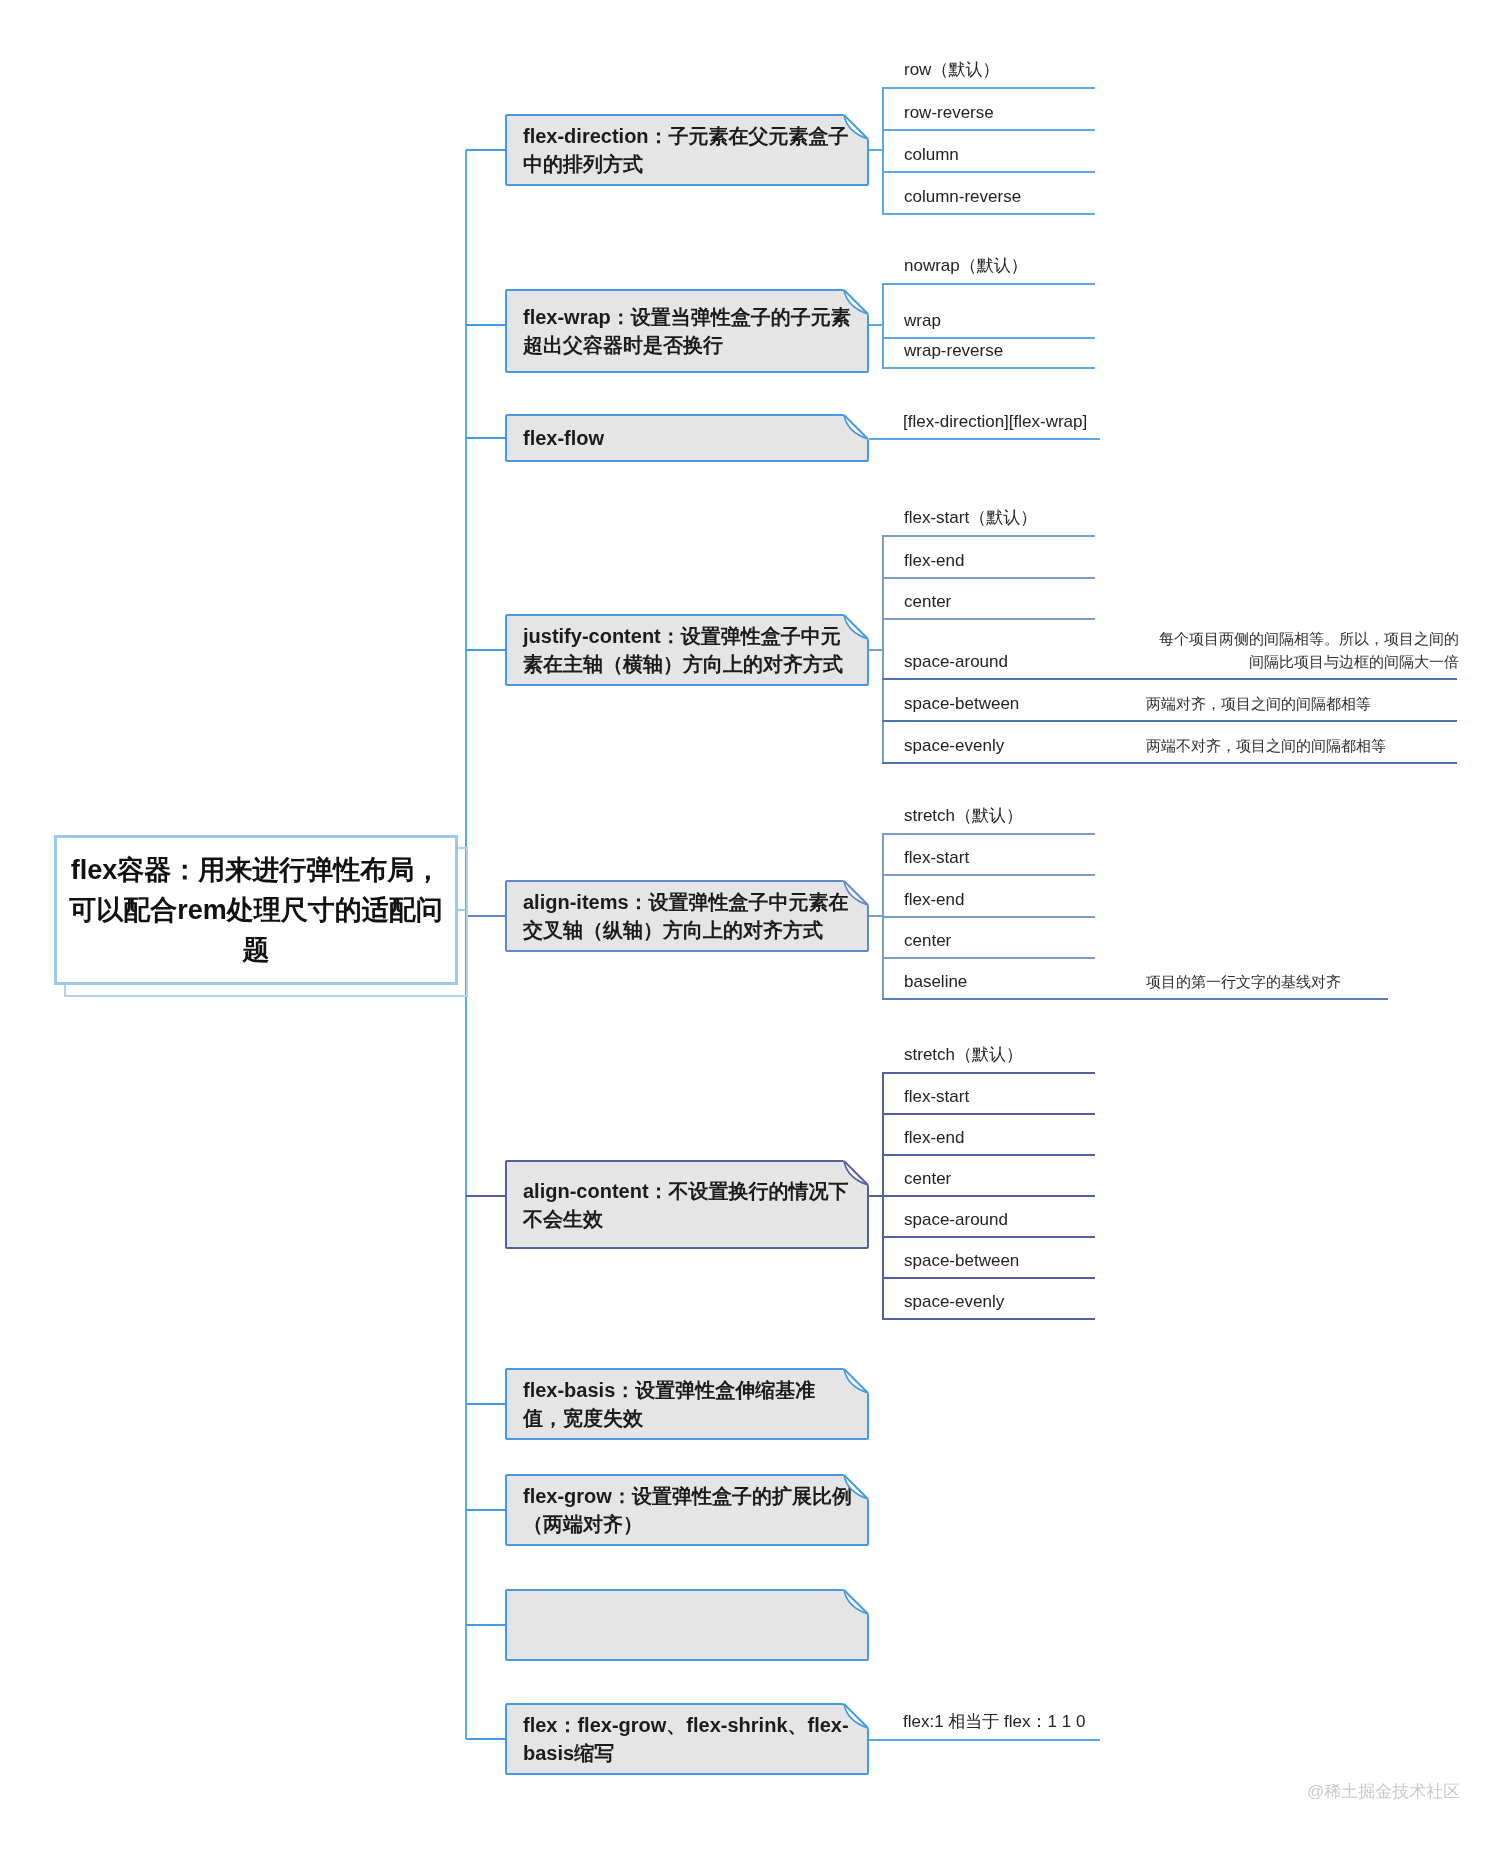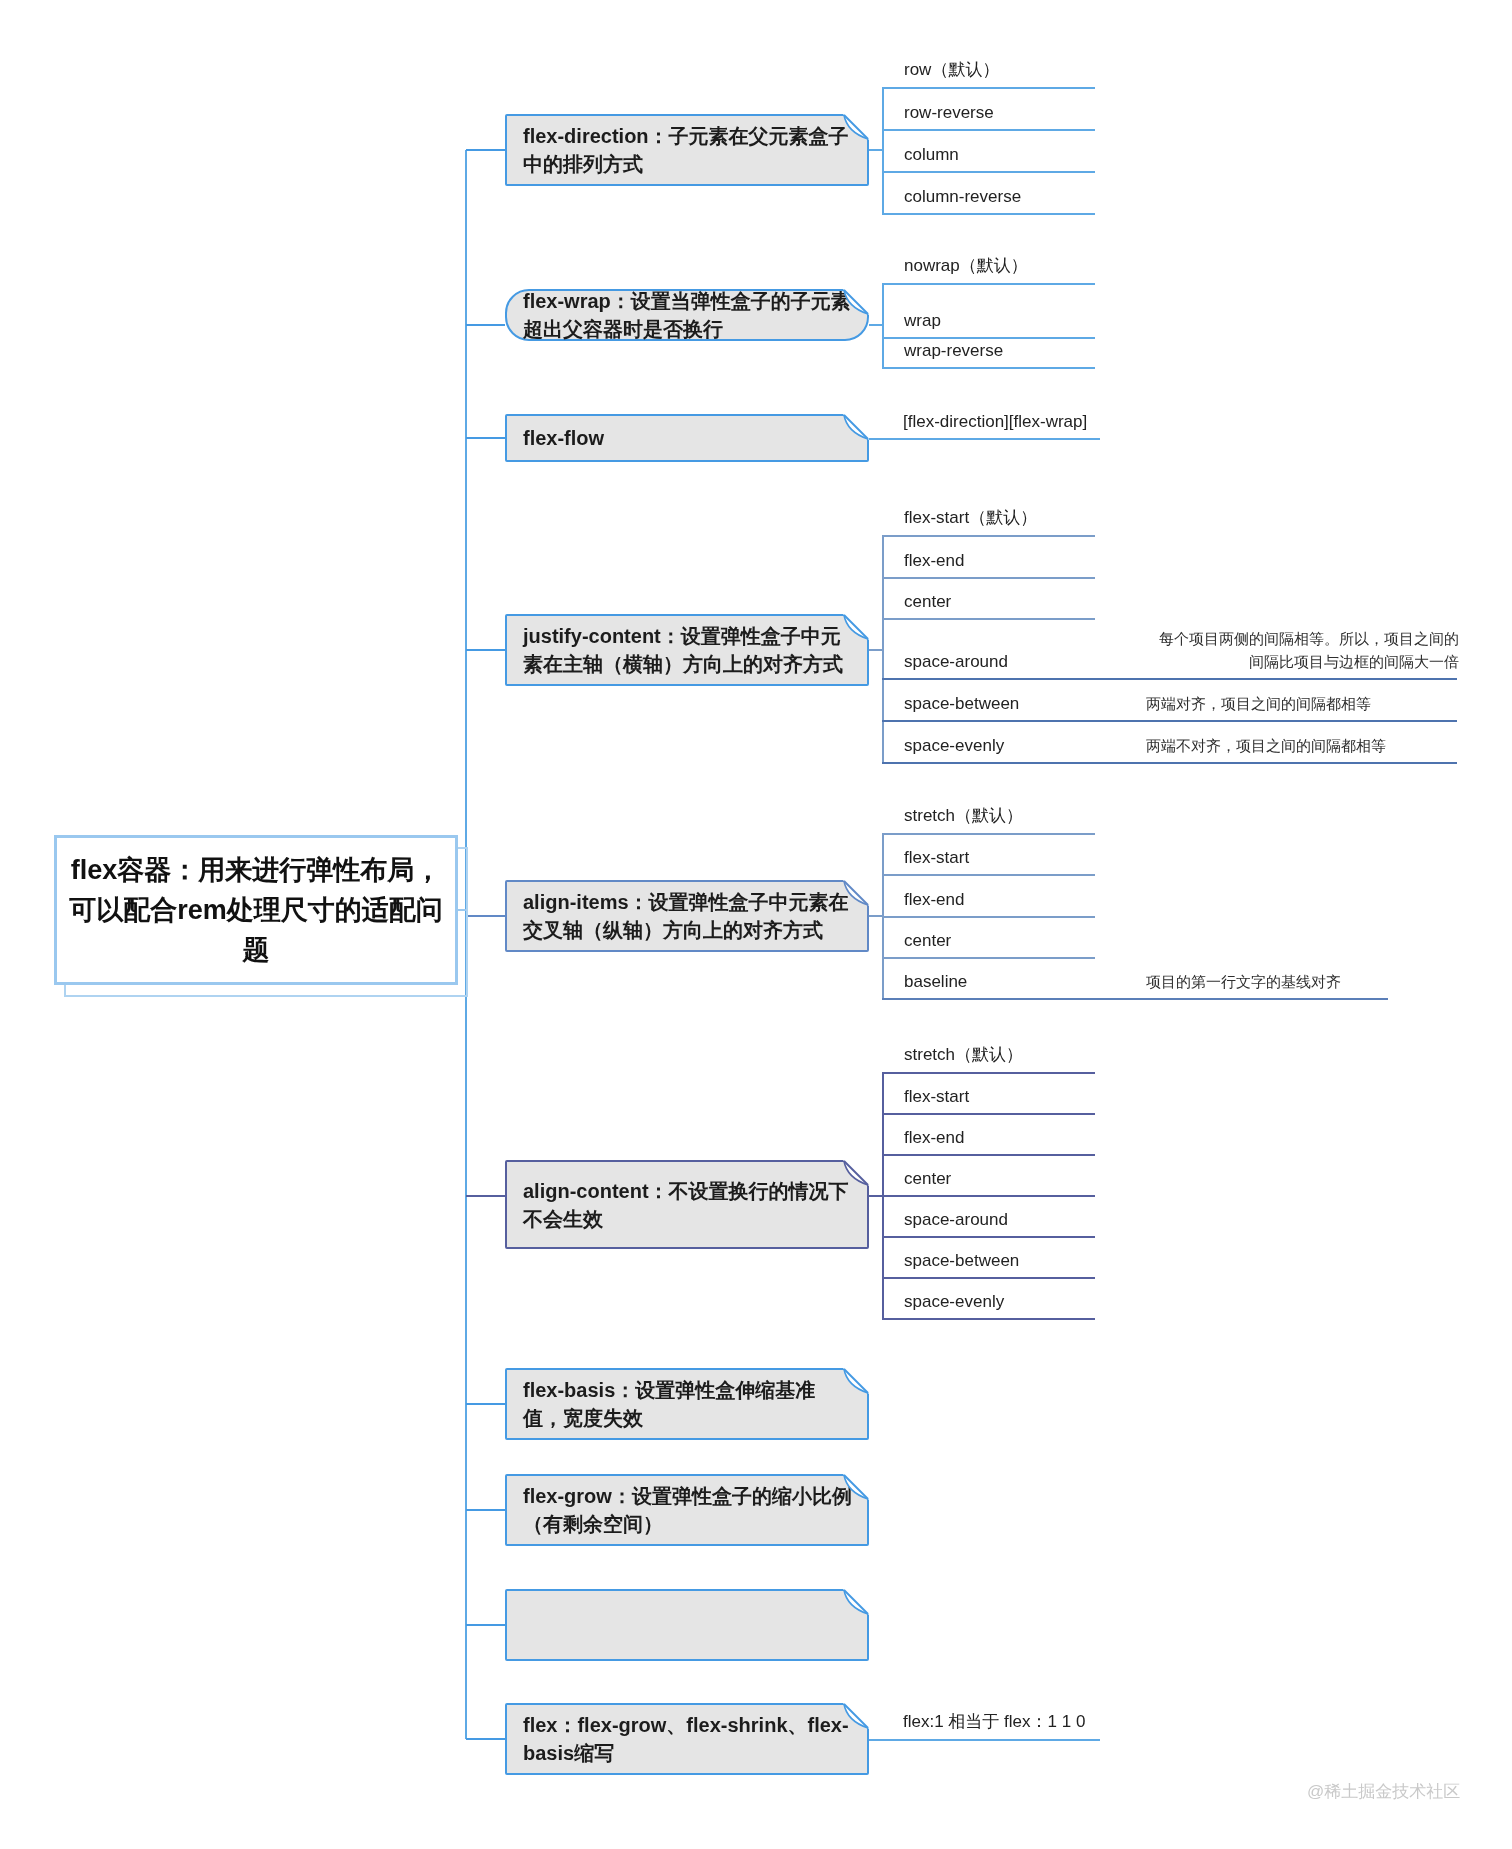--- a/index.html
+++ b/index.html
@@ -47,21 +47,21 @@
     <div class="leaf" style="left: 882px; top: 99px; width: 213px; height: 30px; border-bottom-color: rgb(94, 169, 229);">
       <div class="leaf-label">row-reverse</div>
     </div>
     <div class="leaf" style="left: 882px; top: 141px; width: 213px; height: 30px; border-bottom-color: rgb(94, 169, 229);">
       <div class="leaf-label">column</div>
     </div>
     <div class="leaf" style="left: 882px; top: 183px; width: 213px; height: 30px; border-bottom-color: rgb(94, 169, 229);">
       <div class="leaf-label">column-reverse</div>
     </div>
     <div class="line" style="left: 466px; top: 324px; width: 39px; height: 2px; background: rgb(69, 154, 227);"></div>
-    <div class="branch-box" style="left: 505px; top: 289px; width: 364px; height: 52px; border-color: rgb(69, 154, 227); border-radius: 24px;">
+    <div class="branch-box" style="left: 505px; top: 289px; width: 364px; height: 84px; border-color: rgb(69, 154, 227);">
       <div class="branch-label">flex-wrap：设置当弹性盒子的子元素超出父容器时是否换行</div>
       <svg width="26" height="26" viewBox="0 0 26 26" class="fold">
         <polygon points="0,0 26,0 26,26" fill="#ffffff"></polygon>
         <path d="M1,1 Q4,18 25,25" fill="#ffffff" stroke="#459ae3" stroke-width="1.6"></path>
         <path d="M1,1 L25,25" fill="none" stroke="#459ae3" stroke-width="2"></path>
       </svg>
     </div>
     <div class="line" style="left: 869px; top: 324px; width: 15px; height: 2px; background: rgb(94, 169, 229);"></div>
     <div class="line" style="left: 882px; top: 283px; width: 2px; height: 86px; background: rgb(94, 169, 229);"></div>
     <div class="leaf" style="left: 882px; top: 253px; width: 213px; height: 30px; border-bottom-color: rgb(94, 169, 229);">
@@ -180,21 +180,21 @@
     <div class="branch-box" style="left: 505px; top: 1368px; width: 364px; height: 72px; border-color: rgb(69, 154, 227);">
       <div class="branch-label">flex-basis：设置弹性盒伸缩基准值，宽度失效</div>
       <svg width="26" height="26" viewBox="0 0 26 26" class="fold">
         <polygon points="0,0 26,0 26,26" fill="#ffffff"></polygon>
         <path d="M1,1 Q4,18 25,25" fill="#ffffff" stroke="#459ae3" stroke-width="1.6"></path>
         <path d="M1,1 L25,25" fill="none" stroke="#459ae3" stroke-width="2"></path>
       </svg>
     </div>
     <div class="line" style="left: 466px; top: 1509px; width: 39px; height: 2px; background: rgb(69, 154, 227);"></div>
     <div class="branch-box" style="left: 505px; top: 1474px; width: 364px; height: 72px; border-color: rgb(69, 154, 227);">
-      <div class="branch-label">flex-grow：设置弹性盒子的缩小比例（有剩余空间）</div>
+      <div class="branch-label">flex-grow：设置弹性盒子的扩展比例（两端对齐）</div>
       <svg width="26" height="26" viewBox="0 0 26 26" class="fold">
         <polygon points="0,0 26,0 26,26" fill="#ffffff"></polygon>
         <path d="M1,1 Q4,18 25,25" fill="#ffffff" stroke="#459ae3" stroke-width="1.6"></path>
         <path d="M1,1 L25,25" fill="none" stroke="#459ae3" stroke-width="2"></path>
       </svg>
     </div>
     <div class="line" style="left: 466px; top: 1624px; width: 39px; height: 2px; background: rgb(69, 154, 227);"></div>
     <div class="branch-box" style="left: 505px; top: 1589px; width: 364px; height: 72px; border-color: rgb(69, 154, 227);">
       <svg width="26" height="26" viewBox="0 0 26 26" class="fold">
         <polygon points="0,0 26,0 26,26" fill="#ffffff"></polygon>

